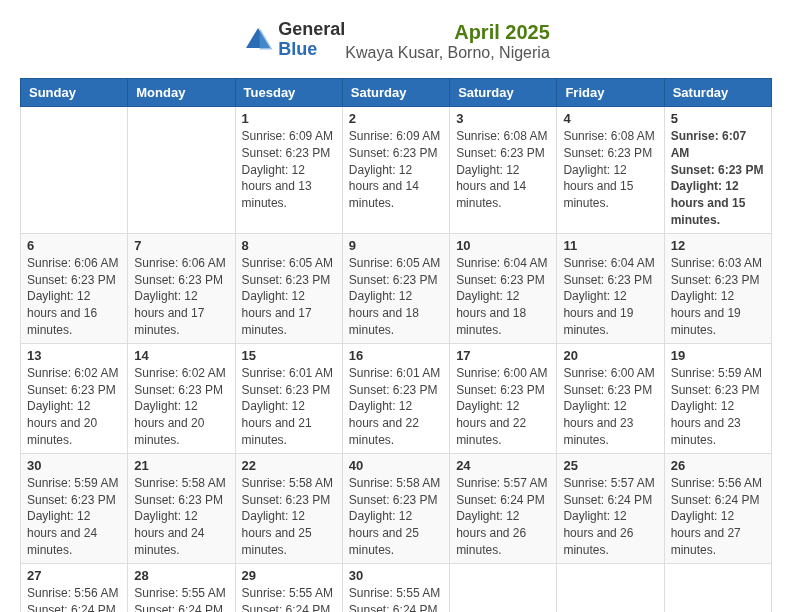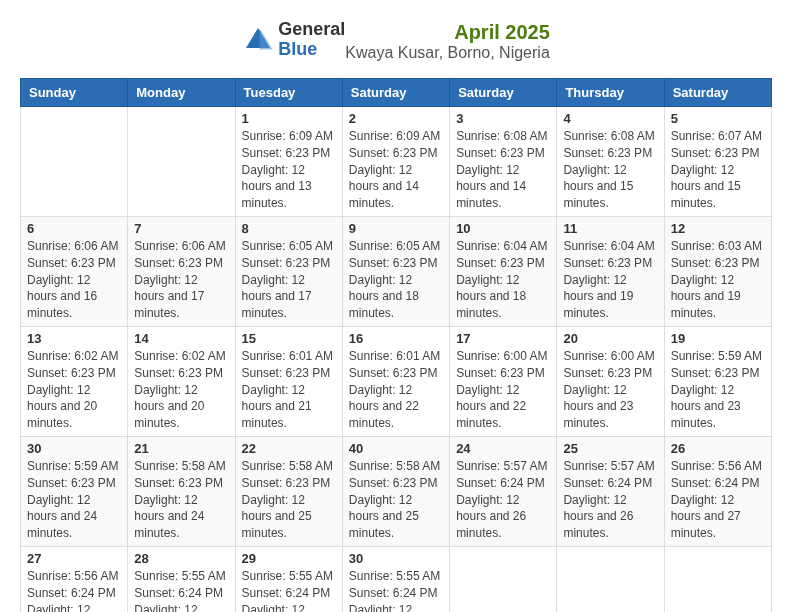--- a/index.html
+++ b/index.html
@@ -117,21 +117,21 @@
 </div>
 
 <table class="calendar">
   <thead>
     <tr>
     <th>Sunday</th>
         <th>Monday</th>
         <th>Tuesday</th>
         <th>Saturday</th>
         <th>Saturday</th>
-        <th>Thursday</th>
+        <th>Friday</th>
         <th>Saturday</th>
       </tr>
   </thead>
   <tbody id="calendar-body">
   <tr>
         <td class="empty-cell"></td>
         <td class="empty-cell"></td>
         <td>
           <span class="day-number">1</span>
           <div class="day-info" style="white-space: pre-line;">Sunrise: 6:09 AM
@@ -151,21 +151,21 @@
 Daylight: 12 hours and 14 minutes.</div>
         </td>
         <td>
           <span class="day-number">4</span>
           <div class="day-info" style="white-space: pre-line;">Sunrise: 6:08 AM
 Sunset: 6:23 PM
 Daylight: 12 hours and 15 minutes.</div>
         </td>
         <td>
           <span class="day-number">5</span>
-          <div class="day-info" style="white-space: pre-line;">Sunrise: 6:07 AM
+          <div class="day-info" style="white-space: pre-line; font-weight: bold;">Sunrise: 6:07 AM
 Sunset: 6:23 PM
 Daylight: 12 hours and 15 minutes.</div>
         </td>
       </tr>
       <tr>
         <td>
           <span class="day-number">6</span>
           <div class="day-info" style="white-space: pre-line;">Sunrise: 6:06 AM
 Sunset: 6:23 PM
 Daylight: 12 hours and 16 minutes.</div>

